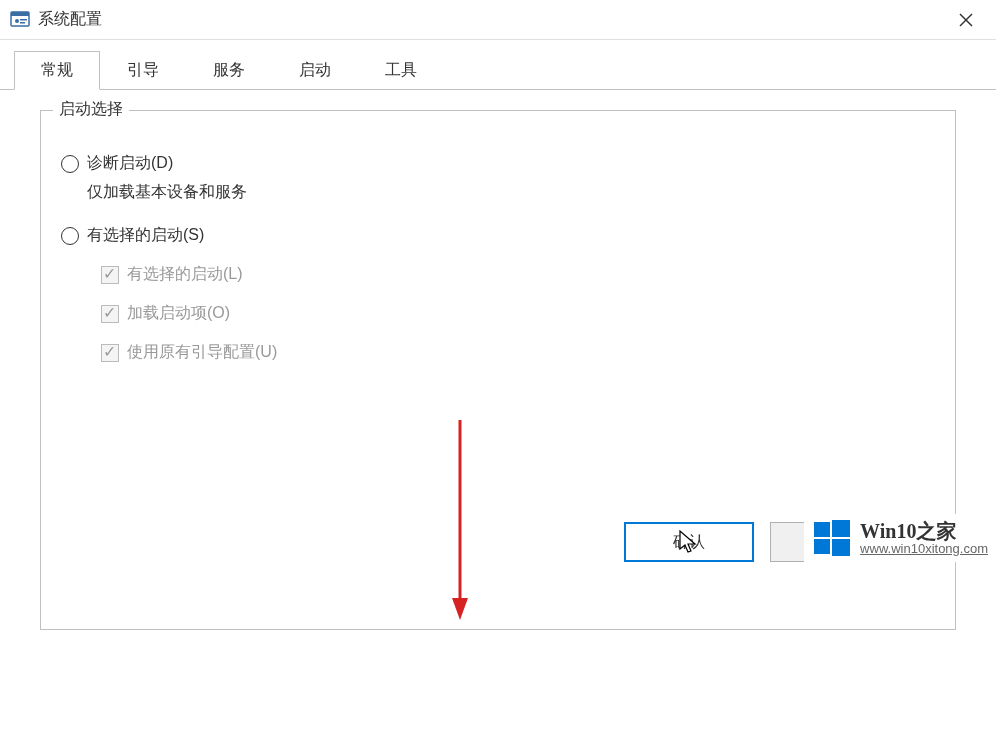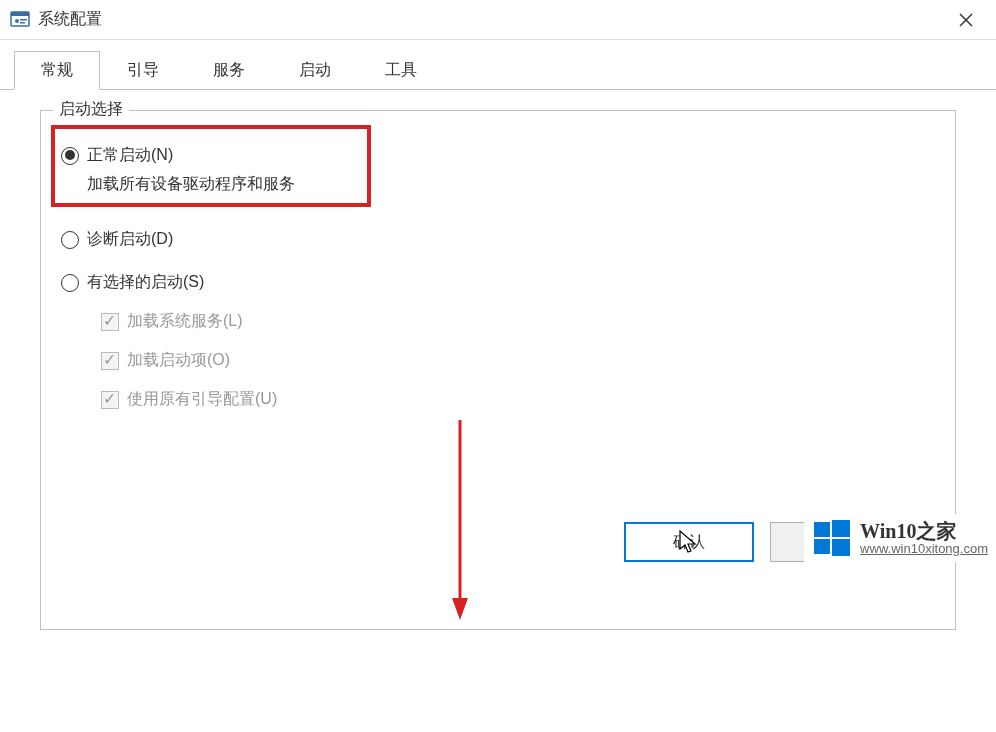--- a/index.html
+++ b/index.html
@@ -249,44 +249,38 @@
     <div class="tab">引导</div>
     <div class="tab">服务</div>
     <div class="tab">启动</div>
     <div class="tab">工具</div>
   </div>
 
   <div class="content">
     <div class="group">
       <span class="group-label">启动选择</span>
 
-      <div class="highlight-box">
-        <div class="radio-row">
-          <span class="radio selected"></span>
-          <span class="radio-label">正常启动(N)</span>
-        </div>
-        <div class="radio-desc">加载所有设备驱动程序和服务</div>
-      </div>
 
       <div class="option-block">
         <div class="radio-row">
           <span class="radio"></span>
           <span class="radio-label">诊断启动(D)</span>
         </div>
+        <div class="radio-desc">仅加载基本设备和服务</div>
       </div>
 
       <div class="option-block">
         <div class="radio-row">
           <span class="radio"></span>
           <span class="radio-label">有选择的启动(S)</span>
         </div>
         <div class="sub-checks">
           <div class="check-row disabled">
             <span class="chk checked"></span>
-            <span class="chk-label">加载系统服务(L)</span>
+            <span class="chk-label">有选择的启动(L)</span>
           </div>
           <div class="check-row disabled">
             <span class="chk checked"></span>
             <span class="chk-label">加载启动项(O)</span>
           </div>
           <div class="check-row disabled">
             <span class="chk checked"></span>
             <span class="chk-label">使用原有引导配置(U)</span>
           </div>
         </div>

